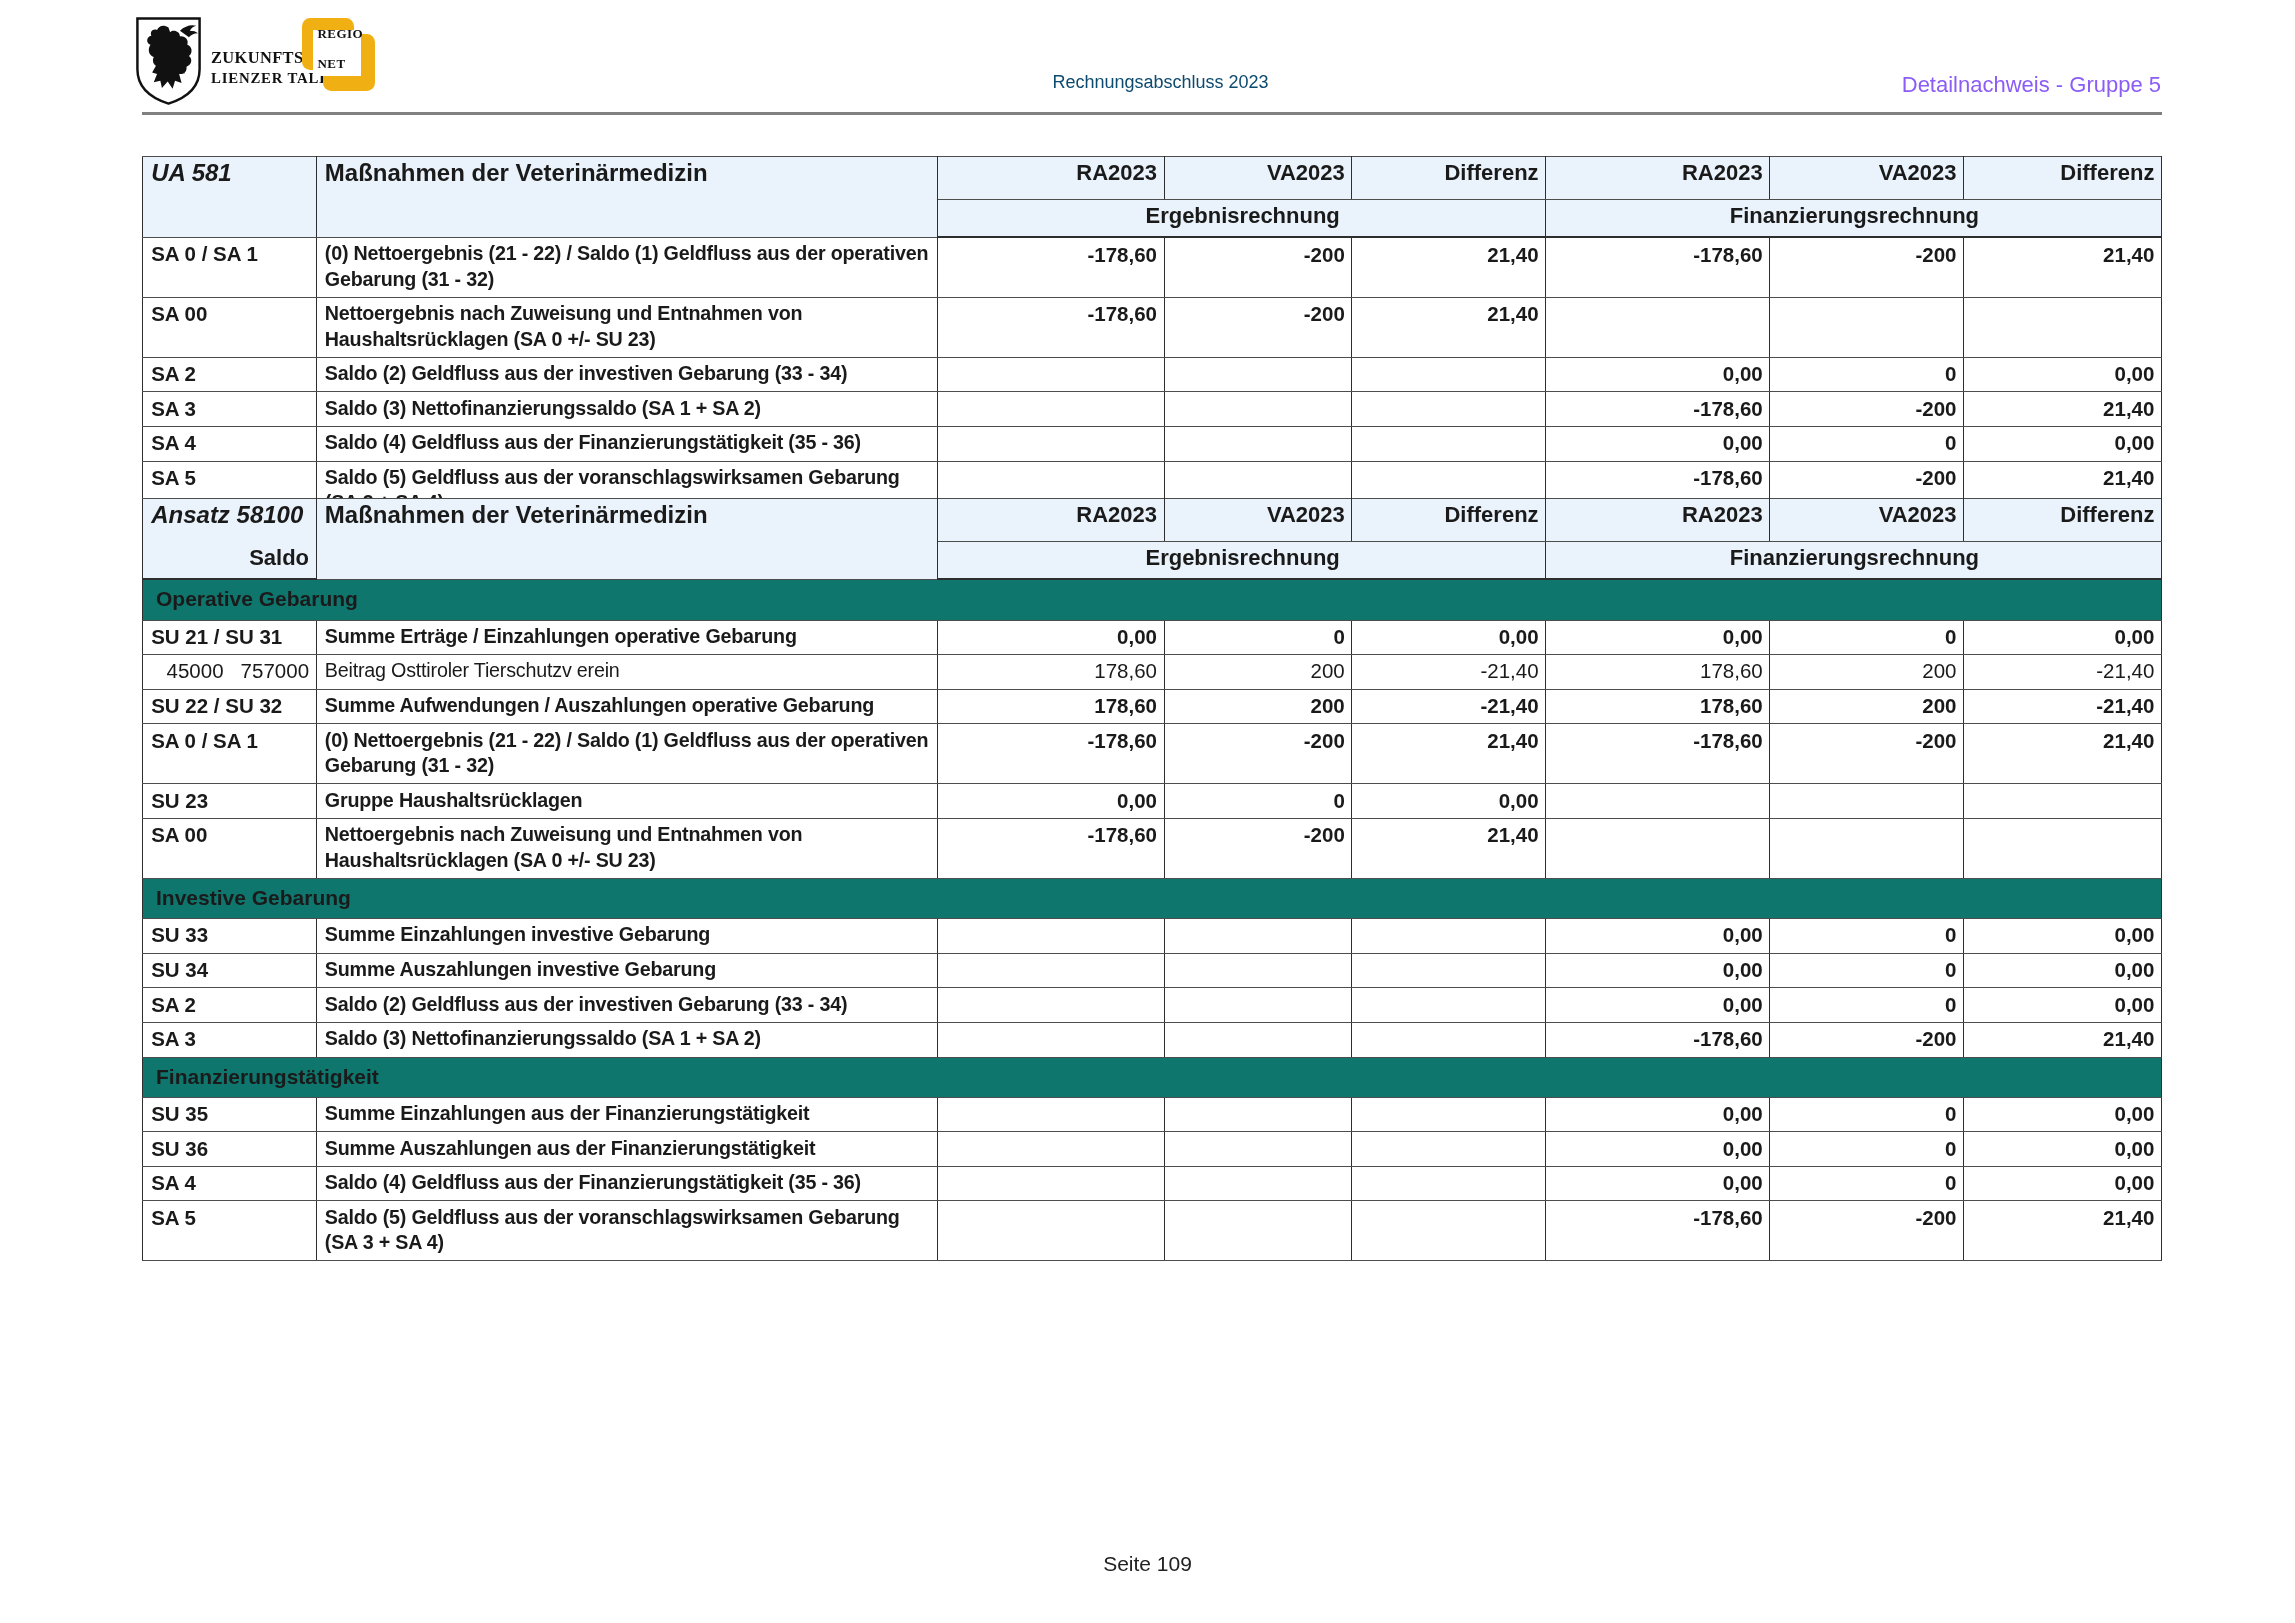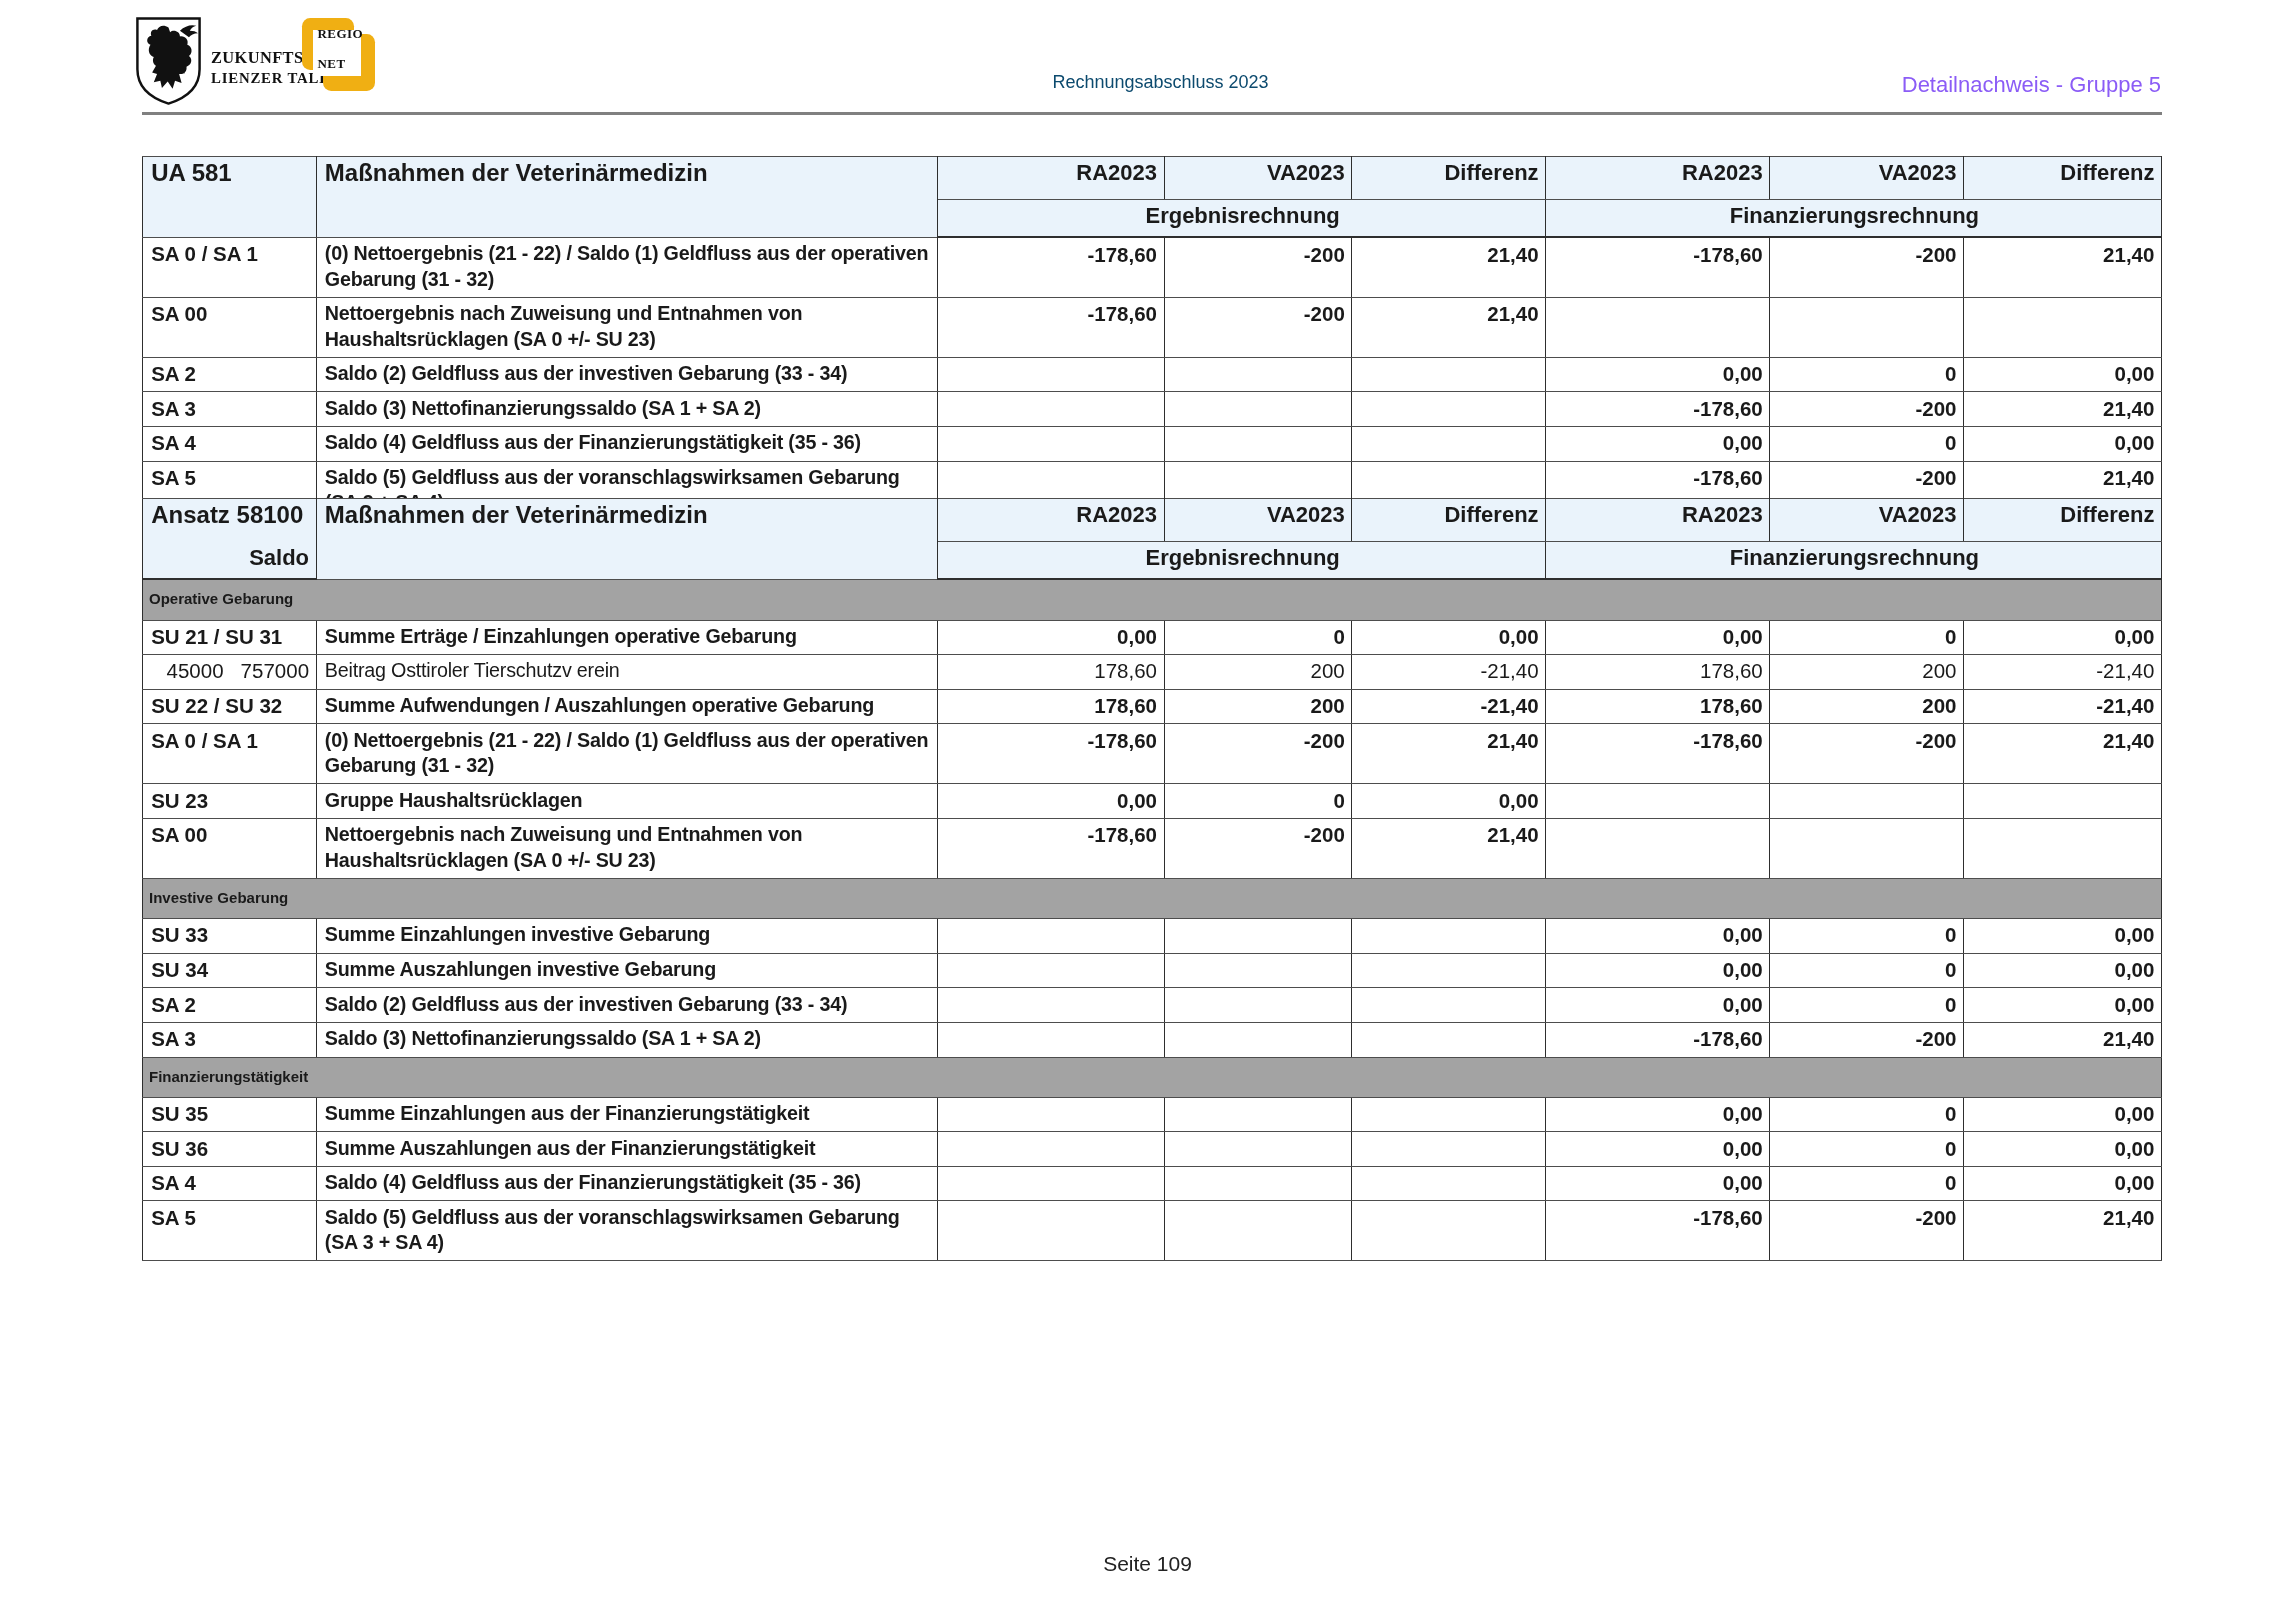--- a/index.html
+++ b/index.html
@@ -27,33 +27,33 @@
   .tbl{position:absolute;left:142px;border-collapse:collapse;table-layout:fixed;width:2020px;background:#fff;}
   .tbl,.tbl td{border:0.8px solid #2e2e2e;}
   .tbl{border-width:1.6px;}
   .tbl td{border-top-width:1.6px;border-bottom-width:1.6px;border-top-color:#4d4d4d;border-bottom-color:#4d4d4d;
           padding:3.3px 6.6px 4.9px 8.2px;vertical-align:top;line-height:25.4px;}
   #table1{top:156px;}
   #table2{top:498px;}
   col.c1{width:8.6%;} col.c2{width:30.8%;} col.c3{width:11.2%;} col.c4{width:9.3%;}
   col.c5{width:9.6%;} col.c6{width:11.1%;} col.c7{width:9.6%;} col.c8{width:9.8%;}
   .hblue{background:#EAF3FB;}
-  .hcode{font-size:24px;font-weight:bold;height:34px;}
+  .hcode{font-size:24px;font-weight:bold;height:34px;font-style:italic;}
   .htitle{font-size:24px;font-weight:bold;}
   .hcol{font-size:22px;font-weight:bold;text-align:right;height:34px;}
   .hgroup{font-size:22px;font-weight:bold;text-align:center;height:28px;}
   .h2row td{border-bottom-width:2.5px;border-bottom-color:#2e2e2e;}
   .hkonto{font-size:22px;font-weight:bold;text-align:right;border-top:none !important;height:28px;}
   .no-bottom{border-bottom:none !important;}
   .c-code{font-size:20.5px;font-weight:bold;white-space:pre;}
   .c-desc{font-size:19.7px;font-weight:bold;letter-spacing:-0.2px;}
   .c-num{font-size:20.5px;font-weight:bold;text-align:right;}
   tr.plain td{font-weight:normal;}
   tr.plain .c-code{text-align:right;}
-  .section-band td{background:#a3a3a3;font-size:15px;font-weight:bold;height:31px;vertical-align:middle;padding-left:6px;}
+  .section-band td{background:#0f766e;font-size:21px;font-weight:bold;height:31px;vertical-align:middle;padding-left:13px;}
   
   .page-footer{position:absolute;left:0;top:1552px;width:2295px;text-align:center;font-size:21px;color:#222;}
 </style>
 </head>
 <body>
 
 <div class="page-header">
   <div class="crest">
     <svg width="69" height="90" viewBox="0 0 84 110">
       <path d="M4 3 h76 v62 q0 30 -38 42 q-38 -12 -38 -42 z" fill="#ffffff" stroke="#111" stroke-width="3"></path>

